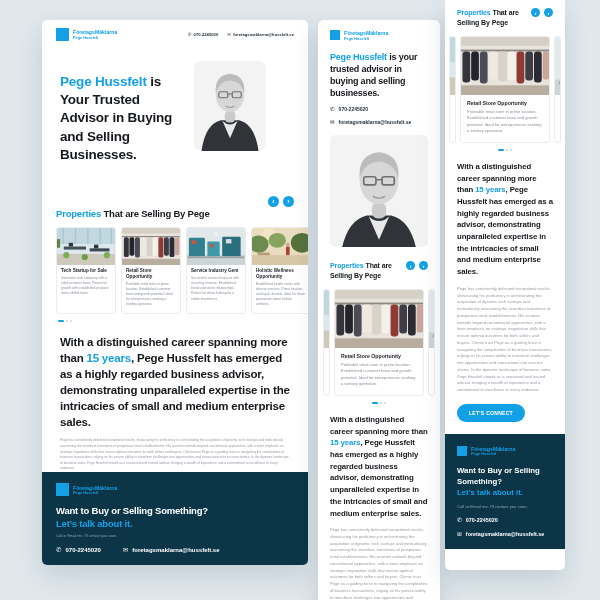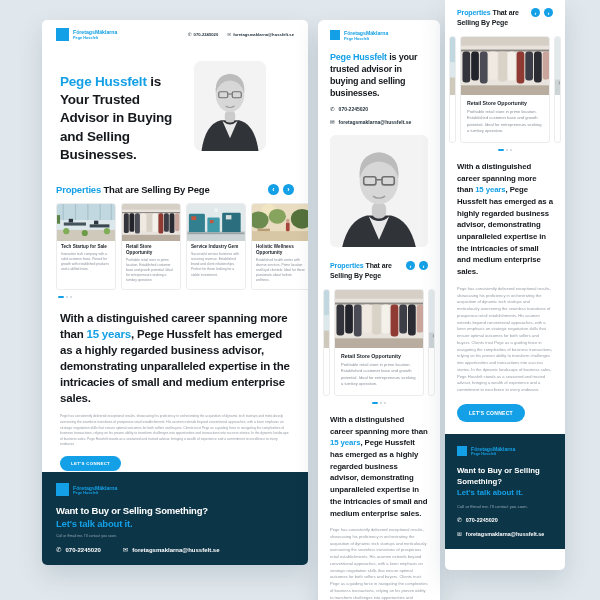--- a/index.html
+++ b/index.html
@@ -24,21 +24,21 @@
   .d-contacts { display:flex; gap:9px; align-items:center; }
   .tiny-contact { display:flex; gap:2px; align-items:center; font-size:4.2px; font-weight:bold; color:#24323c; }
   .tiny-contact .ic { font-size:4.6px; }
 
   .d-hero { display:flex; justify-content:space-between; align-items:flex-start; padding:14px 14px 4px 18px; }
   .d-hero-title { width:120px; font-size:13.5px; font-weight:bold; color:#15191d; line-height:1.35; letter-spacing:-.2px; margin-top:12px; }
   .d-photo { width:72px; height:90px; border-radius:8px; overflow:hidden; background:#f4f4f4; margin-right:28px; }
   .d-photo svg, .t-photo svg { width:100%; height:100%; display:block; }
 
   .props-head { display:flex; justify-content:space-between; align-items:center; padding:16px 14px 8px; }
-  .props-title { font-size:9.5px; font-weight:bold; color:#15191d; letter-spacing:-.2px; }
+  .props-title { font-size:9.5px; font-weight:bold; color:#15191d; letter-spacing:-.2px;margin-top:24px; }
   .arrows { display:flex; gap:4px; }
   .arrow { width:11px; height:11px; border-radius:50%; background:#14a0e6; color:#fff; font-size:7px; line-height:10px; text-align:center; border:none; font-weight:bold; }
   .arrow.sm { width:9px; height:9px; font-size:6px; line-height:8px; }
 
   .cards { display:flex; gap:5px; padding:0 14px; overflow:hidden; }
   .card { flex:0 0 60px; border:1px solid #ececec; border-radius:3px; background:#fff; overflow:hidden; }
   .card-img { width:100%; height:37px; display:block; }
   .card-body { padding:3px 4px 5px; }
   .card-title { font-size:4.6px; font-weight:bold; color:#22272d; line-height:1.3; margin-bottom:2px; }
   .card-desc { font-size:3.3px; color:#8a929b; line-height:1.55; }

